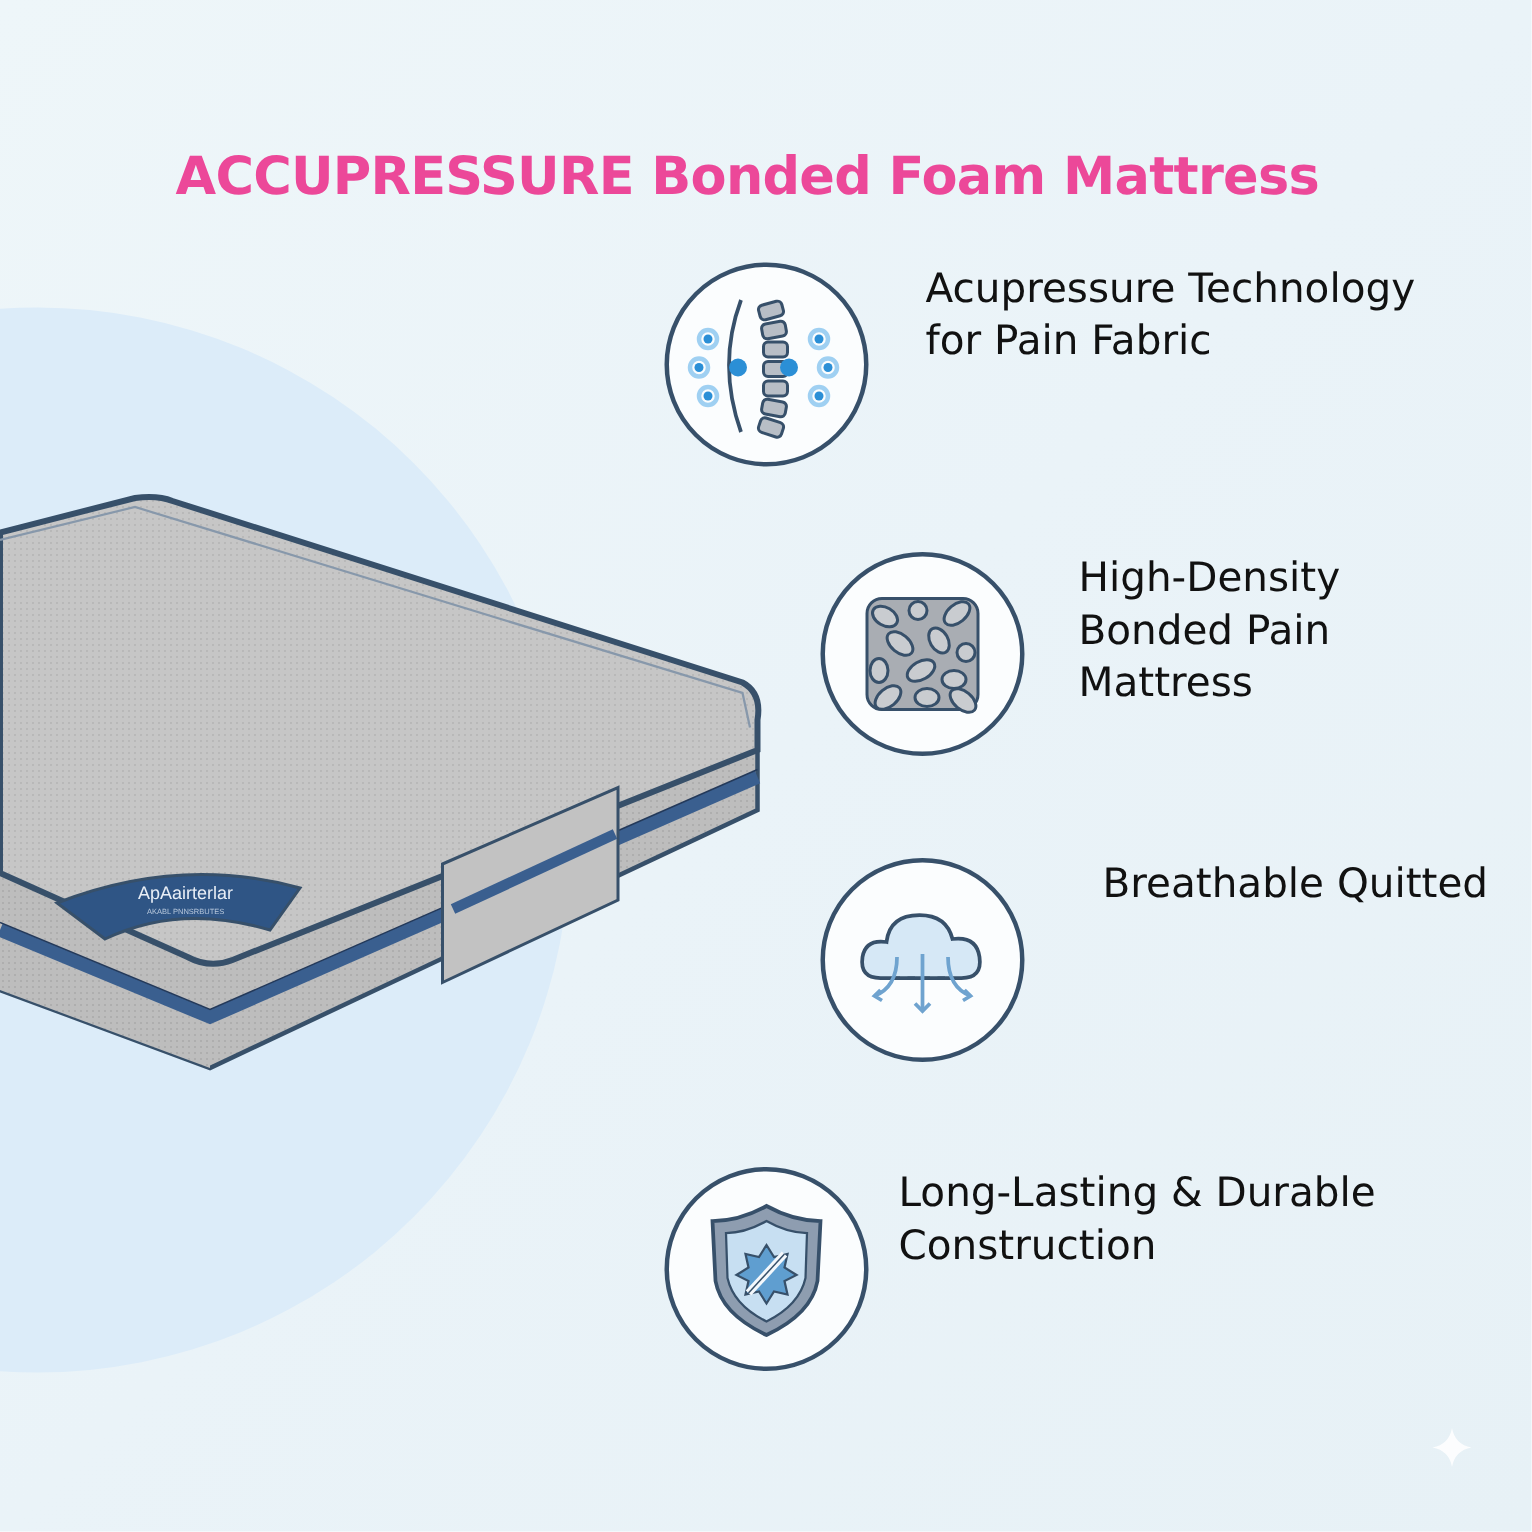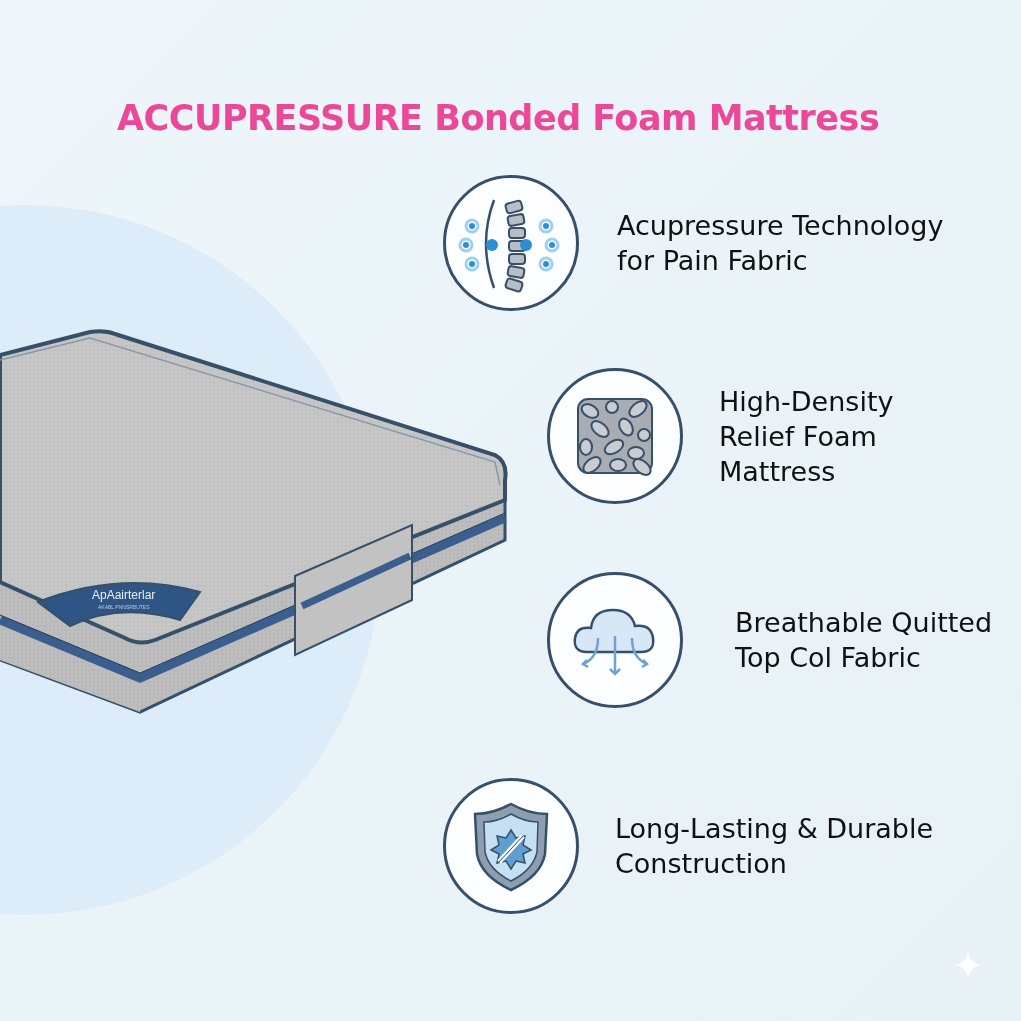--- a/index.html
+++ b/index.html
@@ -11,21 +11,21 @@
   .bg-circle {
     position:absolute; left:-330px; top:205px; width:710px; height:710px;
     border-radius:50%; background:#dcecf9;
   }
   .title {
     position:absolute; left:117px; top:98px; margin:0;
     font-size:35px; font-weight:bold; color:#ec4899; letter-spacing:-0.5px;
     white-space:nowrap;
   }
   .mattress { position:absolute; left:0; top:320px; width:530px; height:420px; }
-  .feature { position:absolute; display:flex; align-items:center; }
+  .feature { position:absolute; display:flex; align-items:flex-start; }
   .icon-circle {
     width:136px; height:136px; border-radius:50%; background:#fbfdfe;
     border:3px solid #37506a; box-sizing:border-box; flex:0 0 auto;
     display:flex; align-items:center; justify-content:center;
   }
   .feature-text {
     margin-left:36px; font-size:27px; line-height:35px; color:#111;
     font-weight:500;
   }
   .feature-text span { display:block; white-space:nowrap; }
@@ -125,21 +125,21 @@
         <ellipse cx="44" cy="56" rx="10" ry="6" transform="rotate(-30 44 56)"></ellipse>
         <ellipse cx="66" cy="62" rx="8" ry="6"></ellipse>
         <ellipse cx="22" cy="74" rx="10" ry="6" transform="rotate(-40 22 74)"></ellipse>
         <ellipse cx="48" cy="74" rx="8" ry="6"></ellipse>
         <ellipse cx="72" cy="76" rx="10" ry="6" transform="rotate(40 72 76)"></ellipse>
       </g>
     </svg>
   </div>
   <div class="feature-text" style="margin-left:36px;">
     <span>High-Density</span>
-    <span>Relief Foam</span>
+    <span>Bonded Pain</span>
     <span>Mattress</span>
   </div>
 </div>
 
 <div class="feature" style="left:547px; top:572px;gap:16px;">
   <div class="icon-circle">
     <svg width="100" height="100" viewBox="0 0 100 100">
       <path d="M22,62 Q8,62 10,48 Q12,36 26,38 Q28,20 48,20 Q66,20 70,36 Q86,34 88,48 Q90,62 76,62 Z" fill="#d6e8f6" stroke="#37506a" stroke-width="2.5"></path>
       <path d="M30,62 L70,62" stroke="#37506a" stroke-width="2" stroke-dasharray="5 5"></path>
       <g fill="none" stroke="#6fa3cf" stroke-width="2.5">
@@ -147,35 +147,34 @@
           <path d="M22,70 L18,74 L23,77"></path>
         <path d="M50,46 L50,84"></path>
           <path d="M45,79 L50,84 L55,79"></path>
         <path d="M67,48 Q67,68 82,74"></path>
           <path d="M78,70 L82,74 L77,77"></path>
       </g>
     </svg>
   </div>
   <div class="feature-text" style="margin-left:36px;">
     <span>Breathable Quitted</span>
-    <span>Top Col Fabric</span>
   </div>
 </div>
 
 <div class="feature" style="left:443px; top:778px;">
   <div class="icon-circle">
     <svg width="100" height="100" viewBox="0 0 100 100">
       <path d="M50,8 Q68,18 86,18 L84,58 Q80,80 50,94 Q20,80 16,58 L14,18 Q32,18 50,8 Z" fill="#8e9db0" stroke="#37506a" stroke-width="2.5"></path>
       <path d="M50,18 Q64,26 77,26 L76,56 Q72,74 50,85 Q28,74 24,56 L23,26 Q36,26 50,18 Z" fill="#c7dff2" stroke="#37506a" stroke-width="1.5"></path>
       <polygon points="50,34 55,42 64,40 62,49 70,54 62,58 64,67 55,65 50,73 45,65 36,67 38,58 30,54 38,49 36,40 45,42" fill="#5f9ed0" stroke="#37506a" stroke-width="1.5"></polygon>
       <path d="M38,66 L62,40" stroke="#f4f8fc" stroke-width="5"></path>
       <path d="M38,66 L62,40" stroke="#37506a" stroke-width="1" fill="none"></path>
     </svg>
   </div>
-  <div class="feature-text" style="margin-left:36px;">
+  <div class="feature-text" style="margin-left:20px;">
     <span>Long-Lasting &amp; Durable</span>
     <span>Construction</span>
   </div>
 </div>
 
 <svg class="sparkle" viewBox="0 0 30 30">
   <path d="M15,2 Q17,13 28,15 Q17,17 15,28 Q13,17 2,15 Q13,13 15,2 Z" fill="#ffffff" opacity="0.85"></path>
 </svg>
 
 </body></html>

